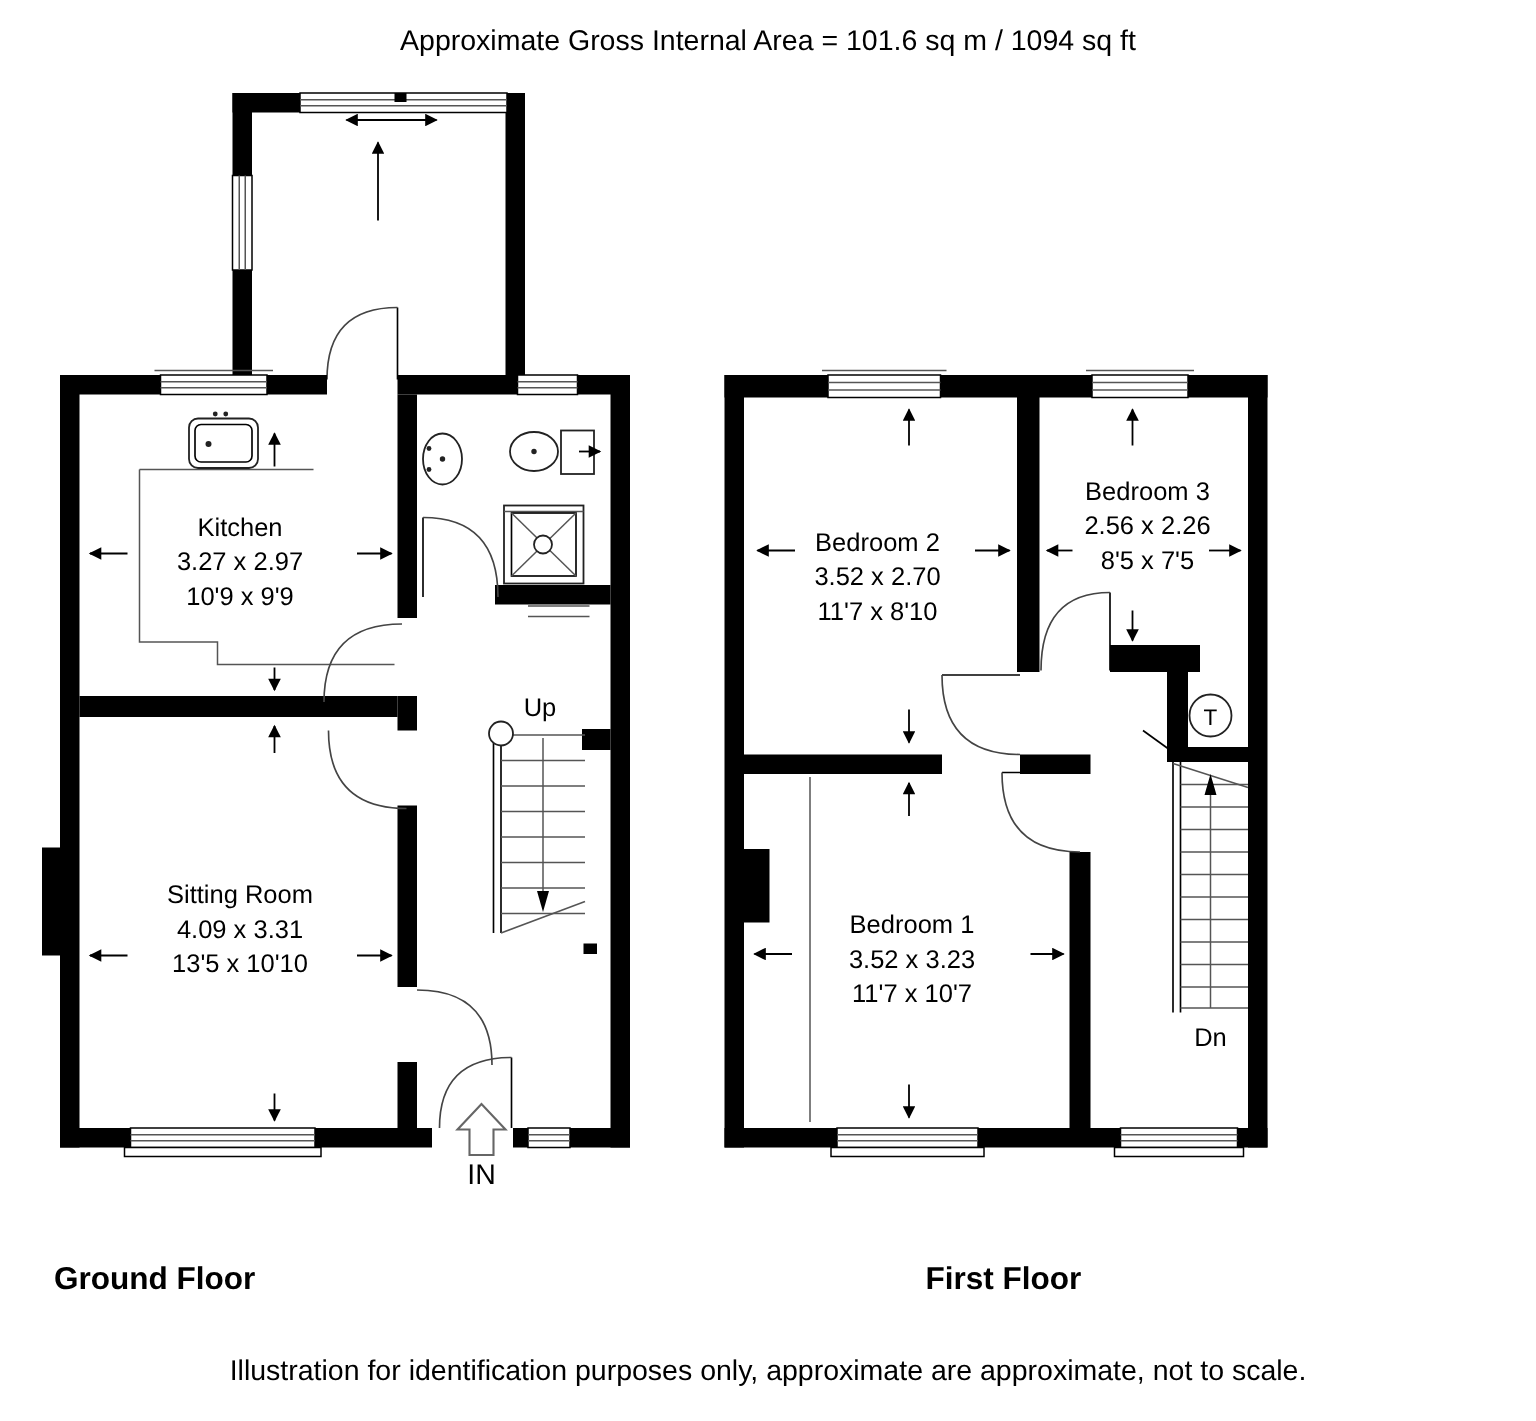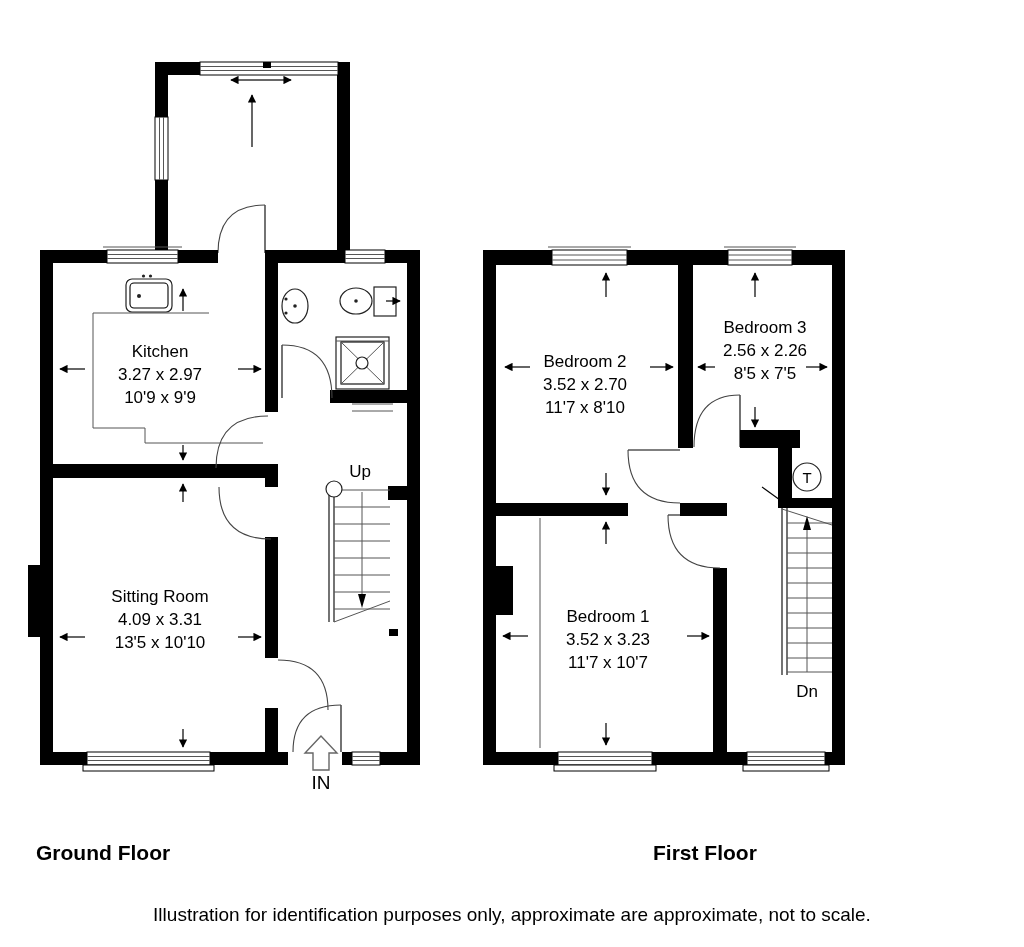--- a/index.html
+++ b/index.html
@@ -2,39 +2,40 @@
 <html><head>
 <meta charset="utf-8">
 <style>
   html,body{margin:0;padding:0;background:#fff;}
   body{width:1024px;height:947px;position:relative;overflow:hidden;
        font-family:"Liberation Sans",sans-serif;color:#000;}
   .hdr{position:absolute;left:0;right:0;top:14px;text-align:center;
        font-size:19px;line-height:27px;}
   .ftr{position:absolute;left:0;right:0;top:904px;text-align:center;font-size:19px;}
   .floorlbl{position:absolute;top:841px;font-size:21px;font-weight:bold;}
-  #gf-lbl{left:36px;} #ff-lbl{left:617px;margin-left:36px;}
+  #gf-lbl{left:36px;} #ff-lbl{left:617px;}
   svg{position:absolute;left:0;top:0;}
   .wall{fill:#000;stroke:none;}
   .win{fill:#fff;stroke:#000;stroke-width:1;}
   .ln{stroke:#000;stroke-width:1.1;fill:none;}
   .thin{stroke:#555;stroke-width:1;fill:none;}
   .arc{stroke:#444;stroke-width:1.1;fill:none;}
   .dim{stroke:#000;stroke-width:1.2;fill:none;}
   .fix{fill:#fff;stroke:#222;stroke-width:1.2;}
   .dot{fill:#222;stroke:none;}
   text{font-family:"Liberation Sans",sans-serif;fill:#000;}
   .roomtxt{font-size:17px;text-anchor:middle;}
   .small{font-size:15px;text-anchor:middle;}
   .inlbl{font-size:19px;text-anchor:middle;}
 </style>
 </head>
 <body>
 
 <div class="hdr">
+  <div>Approximate Gross Internal Area = 101.6 sq m / 1094 sq ft</div>
 </div>
 
 <svg width="1024" height="947" viewBox="0 0 1024 947">
   <defs>
     <marker id="ah" viewBox="0 0 10 10" refX="9" refY="5" markerWidth="10" markerHeight="7" orient="auto-start-reverse">
       <path d="M0 0 L10 5 L0 10 z" fill="#000"></path>
     </marker>
   </defs>
 
   <g>

